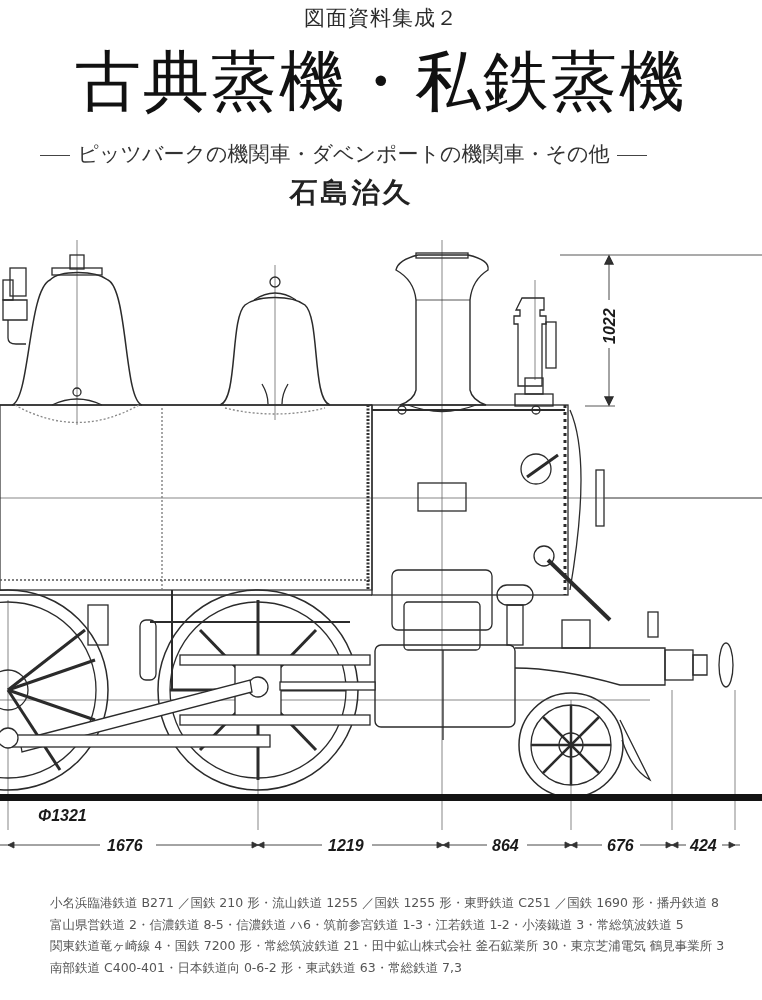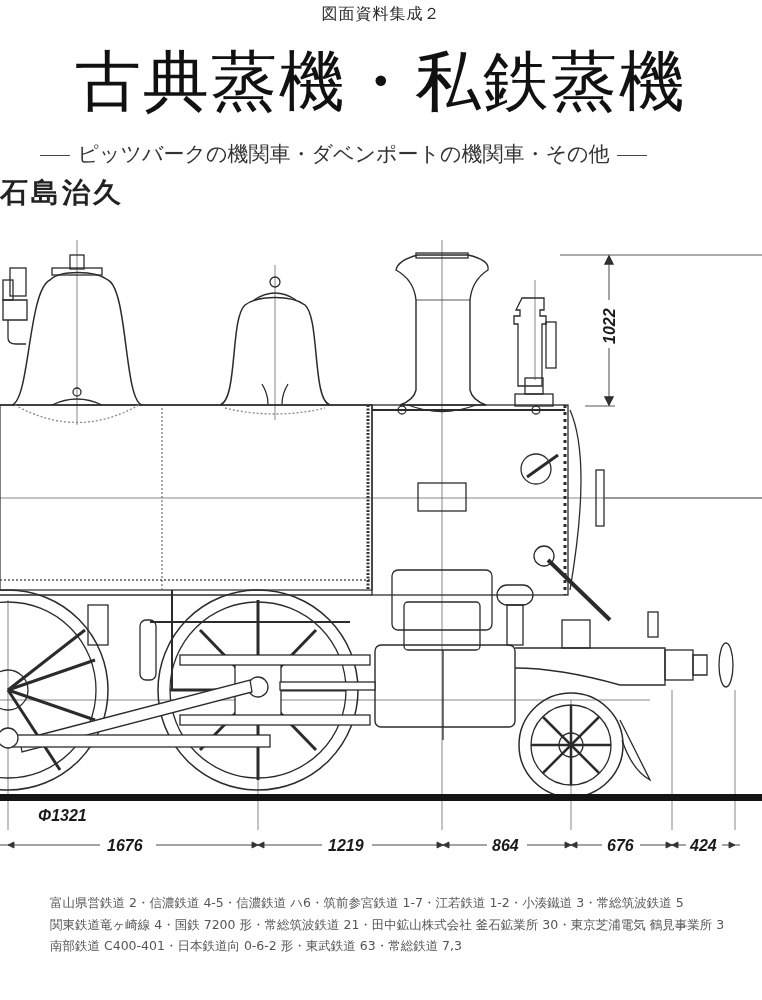--- a/index.html
+++ b/index.html
@@ -1,26 +1,26 @@
 <!DOCTYPE html>
 <html><head>
   <meta charset="utf-8">
   <style>
     html, body { margin: 0; padding: 0; background: #ffffff; }
     body { width: 762px; height: 1000px; position: relative; overflow: hidden;
            font-family: "DejaVu Sans", sans-serif; color: #1a1a1a; }
     .series-title { position: absolute; top: 4px; left: 0; width: 762px; text-align: center;
-                    font-size: 16px; font-weight: normal; color: #2a2a2a; letter-spacing: 1px; }
+                    font-size: 21px; font-weight: normal; color: #2a2a2a; letter-spacing: 1px; }
     .main-title { position: absolute; top: 42px; left: 0; width: 762px; text-align: center;
                   font-size: 66px; font-weight: normal; color: #111; letter-spacing: 2px; line-height: 80px; }
     .subtitle { position: absolute; top: 140px; left: 0; width: 687px; text-align: center;
                 font-size: 21px; color: #333; }
     .subtitle .dash { display: inline-block; width: 30px; height: 1px; background: #444;
                       vertical-align: middle; margin: 0 8px; }
-    .author { position: absolute; top: 174px; left: 0; width: 703px; 
+    .author { position: absolute; top: 174px; left: 0; width: 703px; text-align: center;
               font-size: 28px; font-weight: bold; color: #222; letter-spacing: 3px; }
     .drawing { position: absolute; top: 225px; left: 0; width: 762px; height: 650px; }
     .dim-label { font-family: "Liberation Sans", sans-serif; font-style: italic; font-weight: bold;
                  font-size: 16px; fill: #1a1a1a; }
     .credits { position: absolute; top: 892px; left: 50px; width: 700px; font-size: 12.5px;
                line-height: 21.5px; color: #555; }
     .credits div { white-space: nowrap; }
   </style>
 </head>
 <body>
@@ -183,16 +183,17 @@
     <rect x="686" y="836" width="36" height="18" fill="#fff"></rect>
     <text class="dim-label" x="107" y="851">1676</text>
     <text class="dim-label" x="328" y="851">1219</text>
     <text class="dim-label" x="492" y="851">864</text>
     <text class="dim-label" x="607" y="851">676</text>
     <text class="dim-label" x="690" y="851">424</text>
   </g>
 </svg>
 
 <div class="credits">
-  <div>富山県営鉄道 2・信濃鉄道 4-5・信濃鉄道 ハ6・筑前参宮鉄道 1-7・江若鉄道 1-2・小湊鐵道 3・常総筑波鉄道 5</div>
+  <div>小名浜臨港鉄道 B271 ／国鉄 210 形・流山鉄道 1255 ／国鉄 1255 形・東野鉄道 C251 ／国鉄 1690 形・播丹鉄道 8</div>
+  <div>富山県営鉄道 2・信濃鉄道 8-5・信濃鉄道 ハ6・筑前参宮鉄道 1-3・江若鉄道 1-2・小湊鐵道 3・常総筑波鉄道 5</div>
   <div>関東鉄道竜ヶ崎線 4・国鉄 7200 形・常総筑波鉄道 21・田中鉱山株式会社 釜石鉱業所 30・東京芝浦電気 鶴見事業所 3</div>
   <div>南部鉄道 C400-401・日本鉄道向 0-6-2 形・東武鉄道 63・常総鉄道 7,3</div>
 </div>
 
 </body></html>

